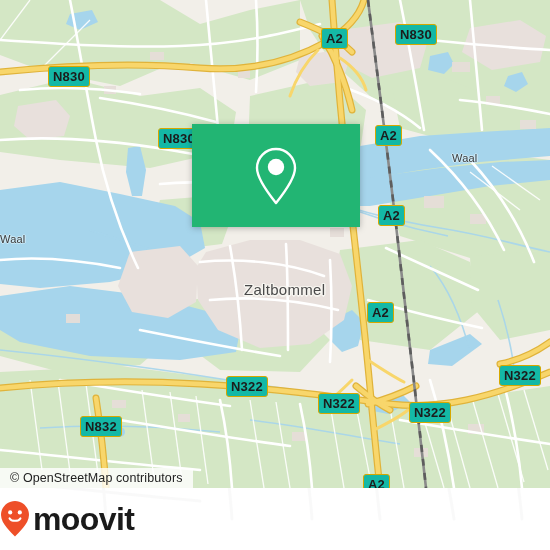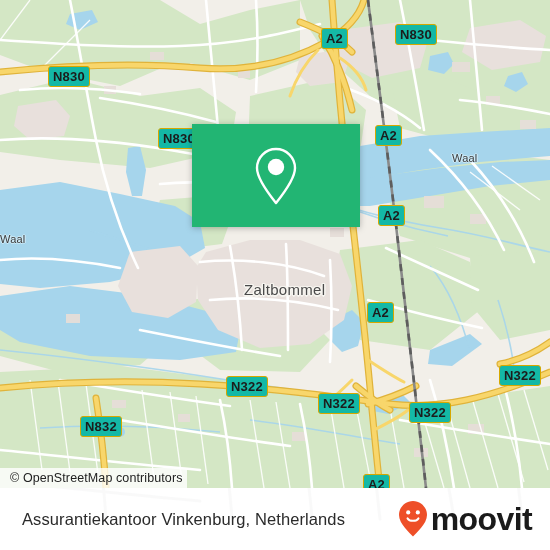--- a/index.html
+++ b/index.html
@@ -31,21 +31,21 @@
     background: #f2efe9;
   }
   .map svg { display:block; }
 
   
   .osm-attrib {
     position: absolute;
     left: 0;
     top: 468px;
     height: 20px;
-    padding: 0 4px 0 10px;
+    padding: 0 10px 0 10px;
     display: flex;
     align-items: center;
     background: rgba(255,255,255,0.80);
     font-size: 12.5px;
     color: #222222;
     letter-spacing: 0.1px;
     white-space: nowrap;
     z-index: 40;
   }
 
@@ -399,21 +399,20 @@
         <path d="M220,400 C226,428 230,458 232,488"></path>
         <path d="M300,404 C306,432 310,460 312,488"></path>
         <path d="M430,380 C440,412 448,448 454,488"></path>
         <path d="M500,370 C510,404 518,444 522,488"></path>
         <path d="M120,420 C170,428 230,438 290,446"></path>
         <path d="M0,450 C60,456 130,464 200,470"></path>
         <path d="M400,420 C446,428 496,436 550,444"></path>
       </g>
     </svg>
 
-    <div class="footer-title">Assurantiekantoor Vinkenburg, Netherlands</div>
 
     <div class="brand">
       <svg width="30" height="38" viewBox="0 0 30 38">
         <path d="M15 1 C7.3 1 1 7.3 1 15 C1 24 12 33 15 36.5 C18 33 29 24 29 15 C29 7.3 22.7 1 15 1 Z" fill="#ee4f28"></path>
         <circle cx="10.2" cy="12.4" r="2.1" fill="#ffffff"></circle>
         <circle cx="19.8" cy="12.4" r="2.1" fill="#ffffff"></circle>
         <path d="M9.6 18.4 C11.4 21.6 18.6 21.6 20.4 18.4" stroke="#ffffff" stroke-width="2.1" fill="none" stroke-linecap="round"></path>
       </svg>
       <span class="brand-word">moovit</span>
     </div>

